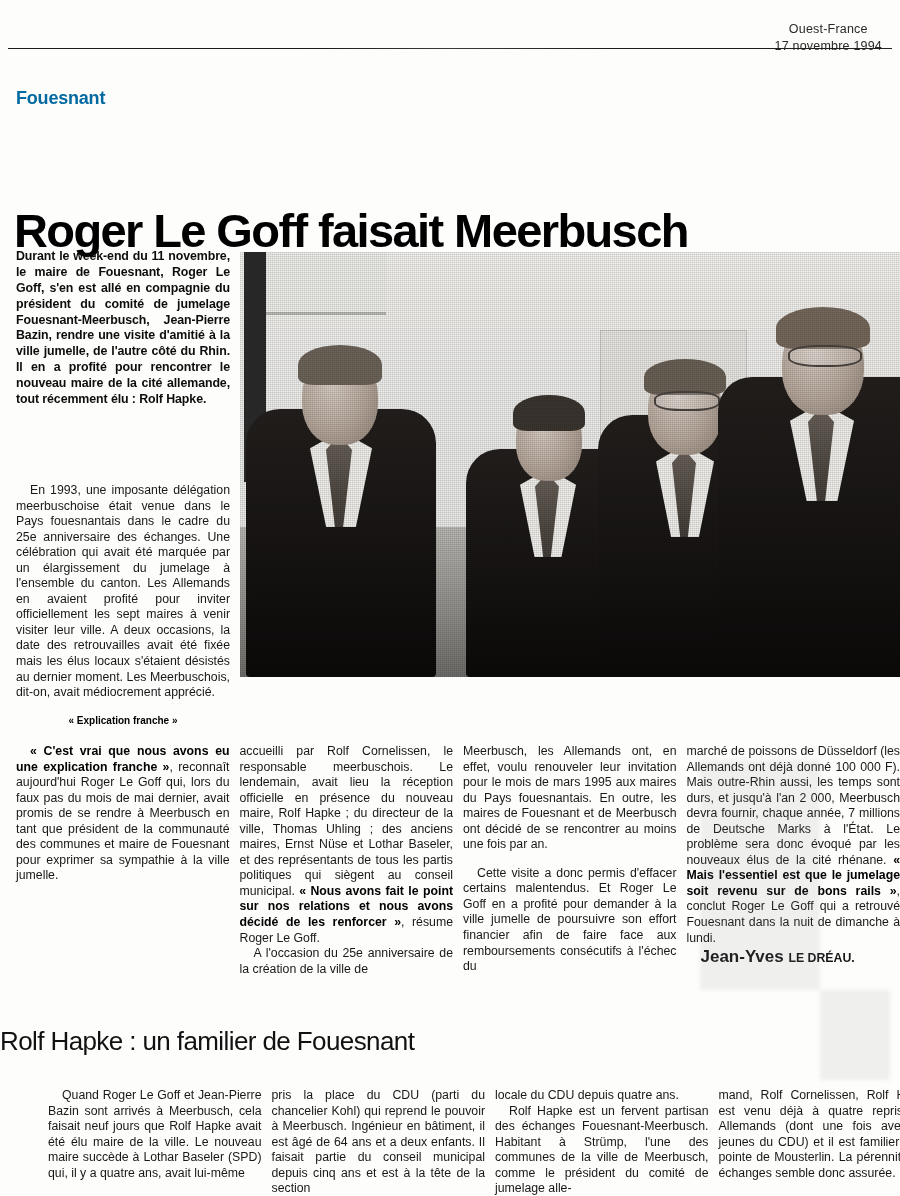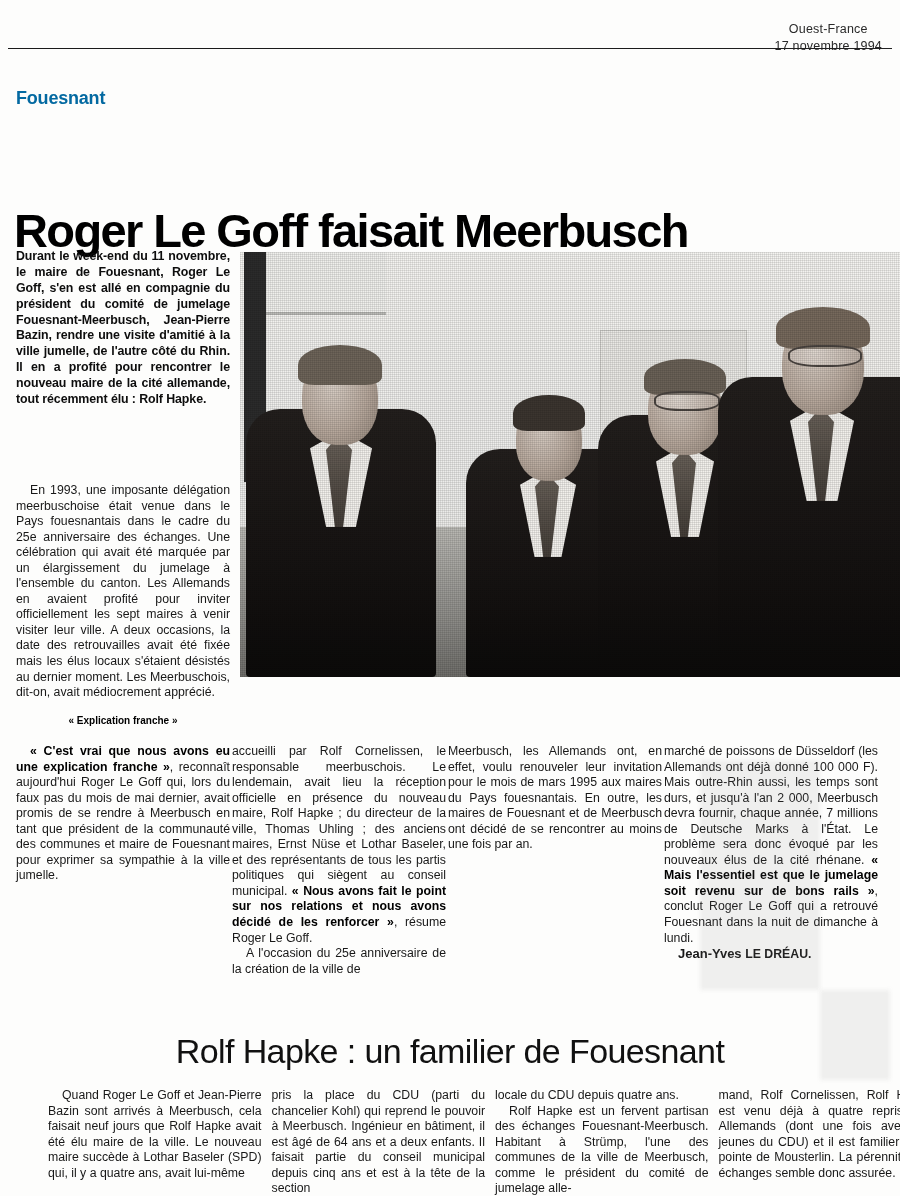--- a/index.html
+++ b/index.html
@@ -216,51 +216,50 @@
     color: #1a1a1a;
   }
 
   
   .cols {
     position: absolute;
     left: 16px;
     top: 744px;
     width: 884px;
     display: flex;
-    gap: 2px;
+    gap: 10px;
   }
   .cols .col { width: 214px; }
   .cols p {
     margin: 0;
     font-size: 12.3px;
     line-height: 1.265;
     text-align: justify;
     text-indent: 14px;
     color: #181818;
   }
   .cols p.cont { text-indent: 0; }
   .cols b { font-weight: bold; color: #000; }
   .byline {
     margin-top: 14px;
     text-align: center;
     font-size: 12.4px;
     font-weight: bold;
     text-indent: 0;
     color: #000;
   }
-  .byline .small { font-size: 13px; margin-top: 48px; }
+  .byline .small { font-size: 17px; margin-top: 48px; }
 
   
   .headline2 {
     position: absolute;
     left: 0;
     right: 0;
     top: 1004px;
-    text-align: center;
-    font-size: 34px;
+    font-size: 26px;
     font-weight: normal;
     letter-spacing: -0.6px;
     color: #111;
   }
   .cols2 {
     position: absolute;
     left: 16px;
     top: 1088px;
     width: 884px;
     display: flex;
@@ -360,20 +359,21 @@
       <p><b>« C'est vrai que nous avons eu une explication franche »</b><span></span><span>, reconnaît aujourd'hui Roger Le Goff qui, lors du faux pas du mois de mai dernier, avait promis de se rendre à Meerbusch en tant que président de la communauté des communes et maire de Fouesnant pour exprimer sa sympathie à la ville jumelle.</span></p>
     </div>
 
     <div class="col">
       <p class="cont"><span>accueilli par Rolf Cornelissen, le responsable meerbuschois. Le lendemain, avait lieu la réception officielle en présence du nouveau maire, Rolf Hapke ; du directeur de la ville, Thomas Uhling ; des anciens maires, Ernst Nüse et Lothar Baseler, et des représentants de tous les partis politiques qui siègent au conseil municipal. </span><b>« Nous avons fait le point sur nos relations et nous avons décidé de les renforcer »</b><span>, résume Roger Le Goff.</span></p>
       <p>A l'occasion du 25e anniversaire de la création de la ville de</p>
     </div>
 
     <div class="col">
       <p class="cont">Meerbusch, les Allemands ont, en effet, voulu renouveler leur invitation pour le mois de mars 1995 aux maires du Pays fouesnantais. En outre, les maires de Fouesnant et de Meerbusch ont décidé de se rencontrer au moins une fois par an.</p>
+      <p style="margin-top:13px;">Cette visite a donc permis d'effacer certains malentendus. Et Roger Le Goff en a profité pour demander à la ville jumelle de poursuivre son effort financier afin de faire face aux remboursements consécutifs à l'échec du</p>
     </div>
 
     <div class="col">
       <p class="cont"><span>marché de poissons de Düsseldorf (les Allemands ont déjà donné 100 000 F). Mais outre-Rhin aussi, les temps sont durs, et jusqu'à l'an 2 000, Meerbusch devra fournir, chaque année, 7 millions de Deutsche Marks à l'État. Le problème sera donc évoqué par les nouveaux élus de la cité rhénane. </span><b>« Mais l'essentiel est que le jumelage soit revenu sur de bons rails »</b><span>, conclut Roger Le Goff qui a retrouvé Fouesnant dans la nuit de dimanche à lundi.</span></p>
       <p class="byline"><span class="small">Jean-Yves </span><span>LE DRÉAU.</span></p>
     </div>
   </div>
 
   <h2 class="headline2">Rolf Hapke : un familier de Fouesnant</h2>
 

